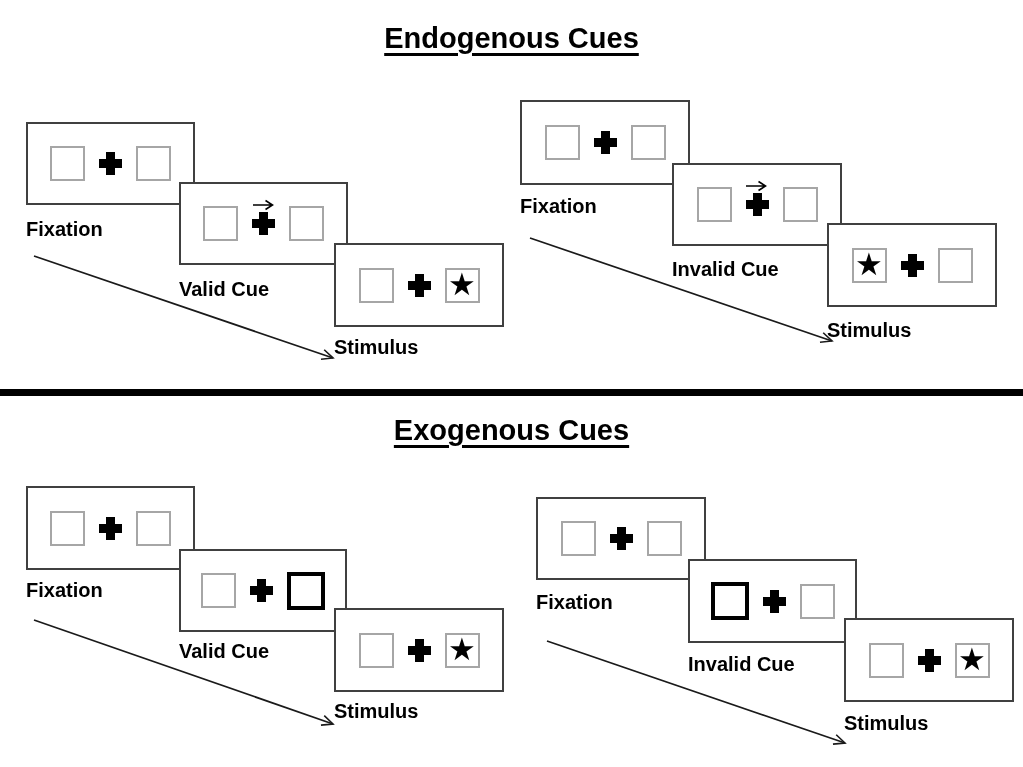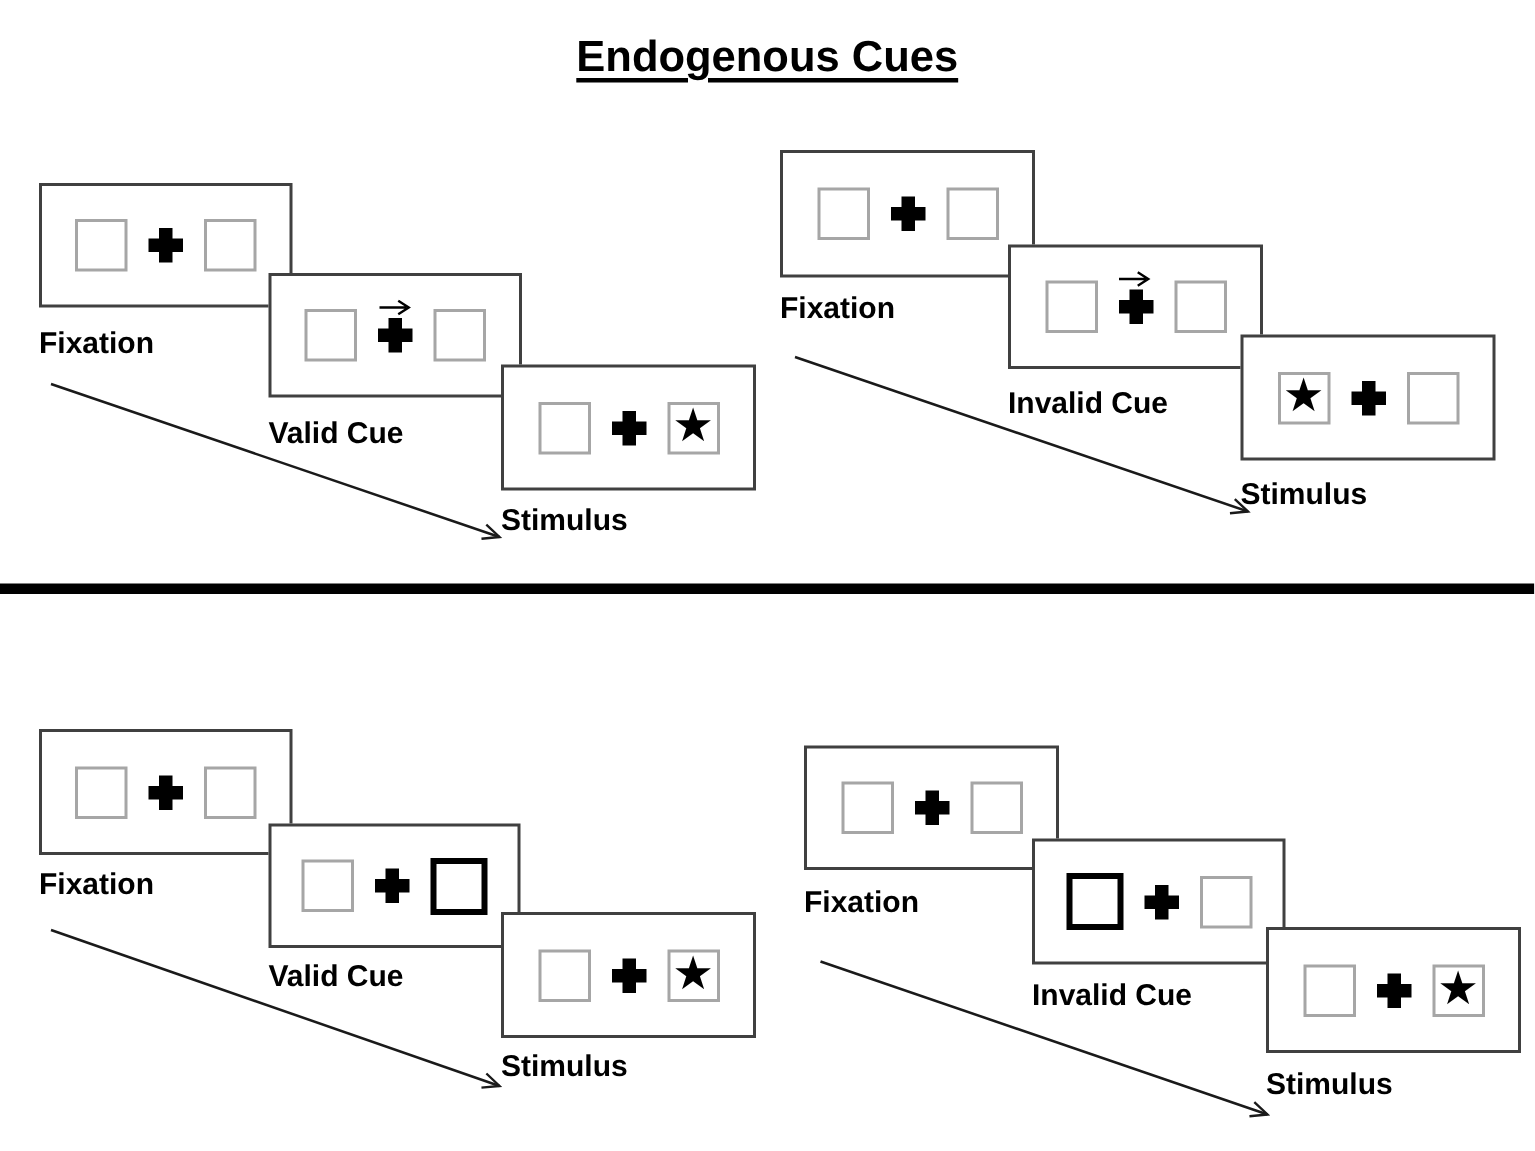--- a/index.html
+++ b/index.html
@@ -118,20 +118,21 @@
       </span>
     <span class="pluswrap">
         <span class="plus"></span>
       </span>
     <span class="box"></span>
   </div>
   <div class="plabel" style="left:827px;top:319px;width:170px">Stimulus</div>
 
   <div class="divider"></div>
 
+  <div class="sec-title" style="top:414px"><span>Exogenous Cues</span></div>
 
   <div class="panel z2" style="left:26px;top:486px;width:169px;height:84px">
     <span class="box"></span>
     <span class="pluswrap">
         <span class="plus"></span>
       </span>
     <span class="box"></span>
   </div>
   <div class="plabel" style="left:26px;top:579px;width:169px">Fixation</div>
 

